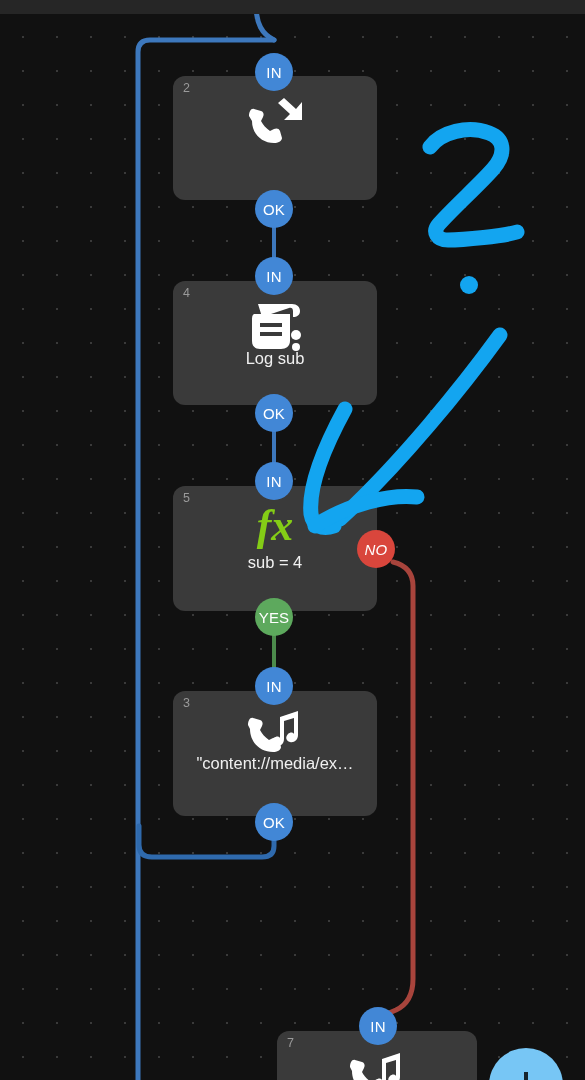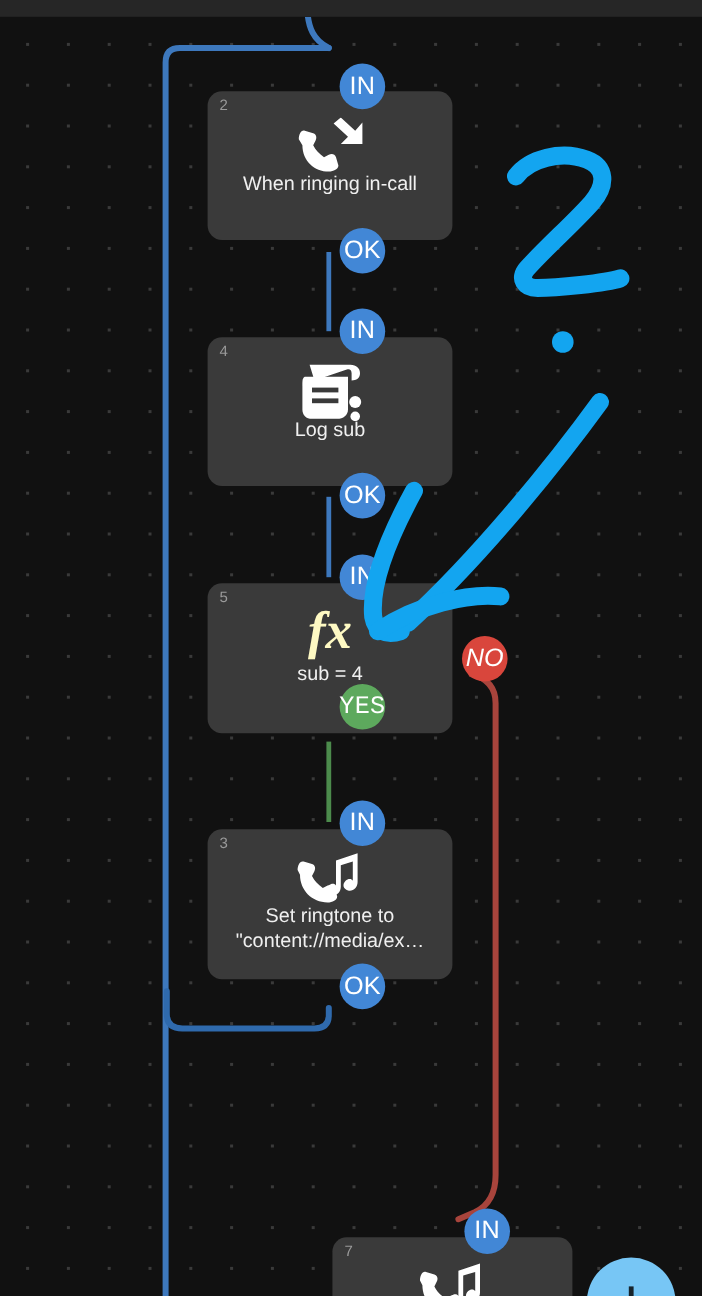--- a/index.html
+++ b/index.html
@@ -72,24 +72,23 @@
     line-height: 21px;
   }
   .port {
     position: absolute;
     width: 38px; height: 38px;
     border-radius: 50%;
     display: flex;
     align-items: center;
     justify-content: center;
     color: #ffffff;
-    font-size: 21px;
+    font-size: 15px;
     letter-spacing: 0.2px;
     z-index: 20;
-    margin-left: 28px;
   }
   .port.blue { background: #4287d6; }
   .port.green { background: #5da95d; }
   .port.red { background: #d9463c; font-style: italic; }
   .fab {
     position: absolute;
     left: 489px; top: 1034px;
     width: 74px; height: 74px;
     border-radius: 50%;
     background: #77c6f5;
@@ -136,21 +135,20 @@
     </svg>
 
     <div class="node" style="left:173px; top:62px; width:204px; height:124px;">
       <div class="node-num">2</div>
       <div class="node-icon" style="top:22px; height:48px;">
         <svg width="62" height="48" viewBox="0 0 62 48">
           <path d="M6 23 C6 36 16 45 28 45 C32 45 36 43 36 40 L34 33 C33 30 30 30 28 31 L24 33 C20 30 17 27 15 23 L17 19 C18 17 18 14 15 13 L8 11 C5 10 3 14 3 18 Z" fill="#ffffff" transform="translate(2,0)"></path>
           <path d="M58 4 L58 22 L40 22 L46 16 L34 5 L40 0 L52 11 Z" fill="#ffffff"></path>
         </svg>
       </div>
-      <div class="node-label" style="top:67px;">When ringing in-call</div>
     </div>
     <div class="port blue" style="left:255px; top:39px;">IN</div>
     <div class="port blue" style="left:255px; top:176px;">OK</div>
 
     <div class="node" style="left:173px; top:267px; width:204px; height:124px;">
       <div class="node-num">4</div>
       <div class="node-icon" style="top:20px; height:50px;">
         <svg width="54" height="50" viewBox="0 0 54 50">
           <path d="M10 3 L44 3 C49 3 52 6 52 10 C52 14 49 16 45 16 L45 10 C45 7 43 6 41 7 L14 16 Z" fill="#ffffff"></path>
           <path d="M6 13 L42 13 L42 40 C42 45 38 48 33 48 L12 48 C7 48 4 45 4 40 L4 20 C4 16 4 14 6 13 Z" fill="#ffffff"></path>
@@ -161,38 +159,37 @@
         </svg>
       </div>
       <div class="node-label" style="top:67px;">Log sub</div>
     </div>
     <div class="port blue" style="left:255px; top:243px;">IN</div>
     <div class="port blue" style="left:255px; top:380px;">OK</div>
 
     <div class="node" style="left:173px; top:472px; width:204px; height:125px;">
       <div class="node-num">5</div>
       <div class="node-icon" style="top:14px; height:52px;">
-        <span style="font-family:'Liberation Serif',serif; font-style:italic; font-weight:700; font-size:44px; color:#fef9c3; line-height:52px;">fx</span>
+        <span style="font-family:'Liberation Serif',serif; font-style:italic; font-weight:700; font-size:44px; color:#84cc16; line-height:52px;">fx</span>
       </div>
       <div class="node-label" style="top:66px;">sub = 4</div>
     </div>
     <div class="port blue" style="left:255px; top:448px;">IN</div>
-    <div class="port green" style="left:255px; top:556px;font-family:Liberation Mono, monospace;">YES</div>
+    <div class="port green" style="left:255px; top:584px;">YES</div>
     <div class="port red" style="left:357px; top:516px;">NO</div>
 
     <div class="node" style="left:173px; top:677px; width:204px; height:125px;">
       <div class="node-num">3</div>
       <div class="node-icon" style="top:18px; height:46px;">
         <svg width="58" height="46" viewBox="0 0 58 46">
           <path d="M4 20 C4 33 14 43 27 43 C31 43 35 41 35 38 L33 31 C32 28 29 28 27 29 L23 31 C19 28 16 25 14 21 L16 17 C17 15 17 12 14 11 L7 9 C4 8 2 12 2 16 Z" fill="#ffffff"></path>
           <path d="M52 2 L52 26 C52 31 48 34 44 33 C40 32 39 28 42 25 C44 23 47 23 48 25 L48 9 L38 12 L38 30 C38 35 34 38 30 37 C26 36 25 32 28 29 C30 27 33 27 34 29 L34 8 Z" fill="#ffffff"></path>
         </svg>
       </div>
       <div class="node-label" style="top:62px;">
-        <div>Set ringtone to</div>
         <div>"content://media/ex…</div>
       </div>
     </div>
     <div class="port blue" style="left:255px; top:653px;">IN</div>
     <div class="port blue" style="left:255px; top:789px;">OK</div>
 
     <div class="node" style="left:277px; top:1017px; width:200px; height:125px;">
       <div class="node-num">7</div>
       <div class="node-icon" style="top:20px; height:46px;">
         <svg width="58" height="46" viewBox="0 0 58 46">

